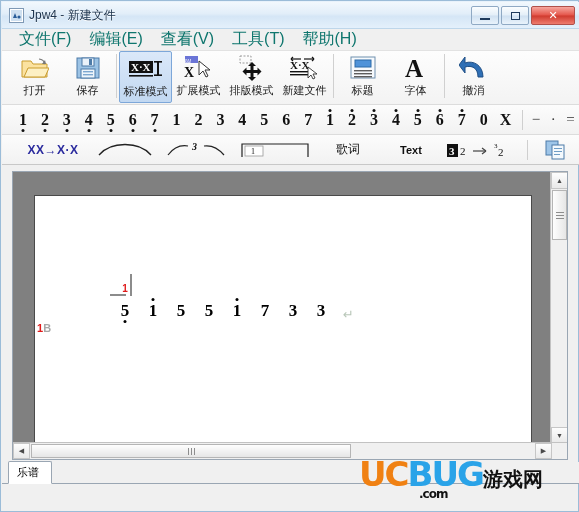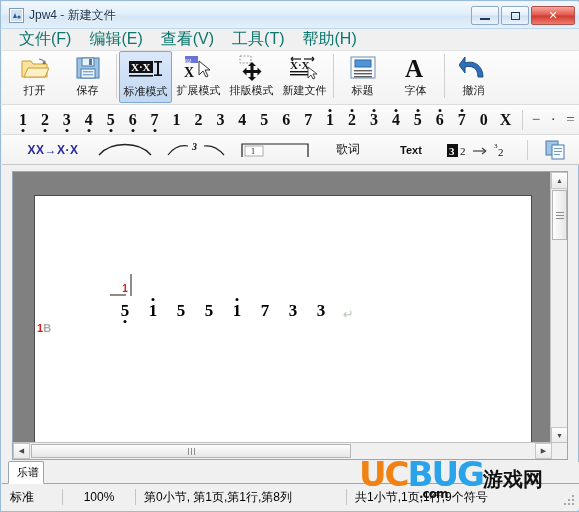--- a/index.html
+++ b/index.html
@@ -216,21 +216,21 @@
 
   
   .tabs {
     position:absolute; left:1px; top:461px; width:577px; height:22px;
     background:#f0f0f0;
     display:flex; align-items:flex-end; padding-left:6px;
     border-bottom:1px solid #9aa6b3;
   }
   .tab {
     font-size: 11px; color:#000;
-    padding: 3px 4px 3px 8px;
+    padding: 3px 12px 3px 8px;
     border:1px solid #9aa6b3;
     border-bottom:none;
     background: linear-gradient(180deg,#f7f7f7,#e4e4e4);
     margin-right:2px;
     border-radius: 2px 2px 0 0;
   }
   .tab.active {
     background:#ffffff;
     position:relative; top:1px;
     border-bottom:1px solid #ffffff;
@@ -639,37 +639,20 @@
           </div>
         <div class="arrow-r">▶</div>
       </div>
 
     </div>
 
     <div class="tabs">
       <div class="tab active"><span>乐谱</span></div>
     </div>
 
-    <div class="statusbar">
-      <div class="st-cell" style="width:60px">标准</div>
-      <div class="st-sep"></div>
-      <div class="st-cell" style="width:72px; justify-content:center">100%</div>
-      <div class="st-sep"></div>
-      <div class="st-cell" style="width:210px">第0小节, 第1页,第1行,第8列</div>
-      <div class="st-sep"></div>
-      <div class="st-cell" style="flex:1">共1小节,1页,1行,9个符号</div>
-      <div class="st-grip">
-        <i style="left:8px; top:0px"></i>
-          <i style="left:4px; top:4px"></i>
-          <i style="left:8px; top:4px"></i>
-        <i style="left:0px; top:8px"></i>
-          <i style="left:4px; top:8px"></i>
-          <i style="left:8px; top:8px"></i>
-      </div>
-    </div>
 
     <div class="wm">
       <span class="top uc">UC</span><span class="top bug">BUG</span><span class="cn">游戏网</span>
       <span class="dom">.com</span>
     </div>
 
   </div>
 </div>
 
 </body></html>

